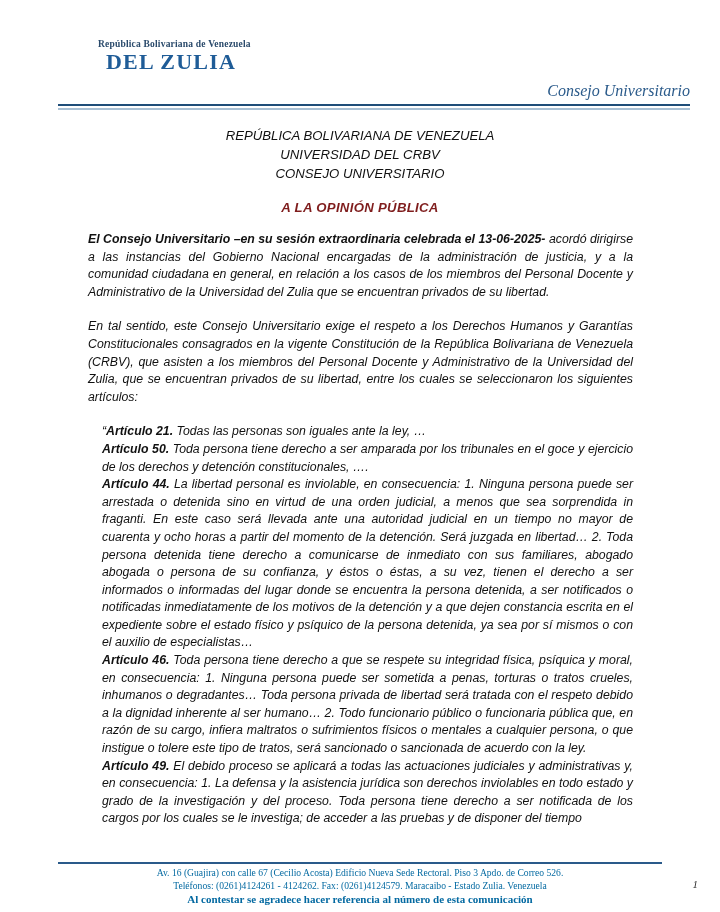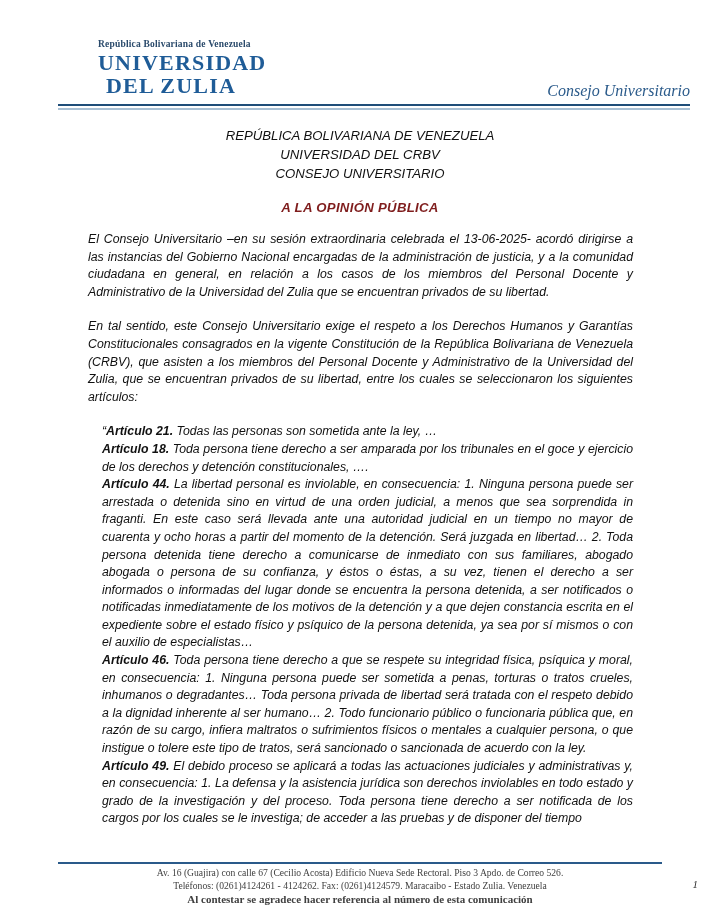--- a/index.html
+++ b/index.html
@@ -126,21 +126,21 @@
   }
   p.para {
     margin: 0 0 17px 0;
     font-family: "Liberation Sans", sans-serif;
     font-style: italic;
     font-size: 12.3px;
     line-height: 17.6px;
     text-align: justify;
     color: #111;
   }
-  p.para b { font-weight: normal; }
+  p.para b { font-weight: bold; }
 
   .articles {
     margin-top: 2px;
     padding-left: 14px;
     width: 531px;
   }
   p.article {
     margin: 0;
     font-family: "Liberation Sans", sans-serif;
     font-style: italic;
@@ -163,21 +163,21 @@
     height: 1.6px;
     background: #2a5a8a;
   }
   .footer {
     position: absolute;
     left: 58px;
     right: 58px;
     bottom: 6px;
     text-align: center;
     font-family: "Liberation Serif", serif;
-    color: #404040;
+    color: #0369a1;
   }
   .footer-line {
     font-size: 9.6px;
     line-height: 13px;
     white-space: nowrap;
   }
   .footer-note {
     font-size: 11px;
     font-weight: bold;
     line-height: 14px;
@@ -196,21 +196,20 @@
 </head>
 <body>
 
 <div class="page">
 
   <div class="letterhead">
 
 
     <div class="brand">
       <div class="brand-sup">República Bolivariana de Venezuela</div>
-      <div class="brand-l1">UNIVERSIDAD</div>
       <div class="brand-l2">DEL ZULIA</div>
     </div>
 
     <div class="council-label">Consejo Universitario</div>
   </div>
 
   <div class="rule-top"></div>
   <div class="rule-bot"></div>
 
   <div class="title-block">
@@ -221,23 +220,23 @@
   </div>
 
   <div class="body-wrap">
 
     <p class="para"><b>El Consejo Universitario –en su sesión extraordinaria celebrada el 13-06-2025-</b><span> acordó dirigirse a las instancias del Gobierno Nacional encargadas de la administración de justicia, y a la comunidad ciudadana en general, en relación a los casos de los miembros del Personal Docente y Administrativo de la Universidad del Zulia que se encuentran privados de su libertad.</span></p>
 
     <p class="para">En tal sentido, este Consejo Universitario exige el respeto a los Derechos Humanos y Garantías Constitucionales consagrados en la vigente Constitución de la República Bolivariana de Venezuela (CRBV), que asisten a los miembros del Personal Docente y Administrativo de la Universidad del Zulia, que se encuentran privados de su libertad, entre los cuales se seleccionaron los siguientes artículos:</p>
 
     <div class="articles">
 
-      <p class="article short"><span>“</span><span class="art-num">Artículo 21.</span><span> Todas las personas son sometida ante la ley, …</span></p>
-
-      <p class="article"><span class="art-num">Artículo 18.</span><span> Toda persona tiene derecho a ser amparada por los tribunales en el goce y ejercicio de los derechos y detención constitucionales, ….</span></p>
+      <p class="article short"><span>“</span><span class="art-num">Artículo 21.</span><span> Todas las personas son iguales ante la ley, …</span></p>
+
+      <p class="article"><span class="art-num">Artículo 50.</span><span> Toda persona tiene derecho a ser amparada por los tribunales en el goce y ejercicio de los derechos y detención constitucionales, ….</span></p>
 
       <p class="article"><span class="art-num">Artículo 44.</span><span> La libertad personal es inviolable, en consecuencia: 1. Ninguna persona puede ser arrestada o detenida sino en virtud de una orden judicial, a menos que sea sorprendida in fraganti. En este caso será llevada ante una autoridad judicial en un tiempo no mayor de cuarenta y ocho horas a partir del momento de la detención. Será juzgada en libertad… 2. Toda persona detenida tiene derecho a comunicarse de inmediato con sus familiares, abogado abogada o persona de su confianza, y éstos o éstas, a su vez, tienen el derecho a ser informados o informadas del lugar donde se encuentra la persona detenida, a ser notificados o notificadas inmediatamente de los motivos de la detención y a que dejen constancia escrita en el expediente sobre el estado físico y psíquico de la persona detenida, ya sea por sí mismos o con el auxilio de especialistas…</span></p>
 
       <p class="article"><span class="art-num">Artículo 46.</span><span> Toda persona tiene derecho a que se respete su integridad física, psíquica y moral, en consecuencia: 1. Ninguna persona puede ser sometida a penas, torturas o tratos crueles, inhumanos o degradantes… Toda persona privada de libertad será tratada con el respeto debido a la dignidad inherente al ser humano… 2. Todo funcionario público o funcionaria pública que, en razón de su cargo, infiera maltratos o sufrimientos físicos o mentales a cualquier persona, o que instigue o tolere este tipo de tratos, será sancionado o sancionada de acuerdo con la ley.</span></p>
 
       <p class="article"><span class="art-num">Artículo 49.</span><span>  El debido proceso se aplicará a todas las actuaciones judiciales y administrativas y, en consecuencia: 1. La defensa y la asistencia jurídica son derechos inviolables en todo estado y grado de la investigación y del proceso. Toda persona tiene derecho a ser notificada de los cargos por los cuales se le investiga; de acceder a las pruebas y de disponer del tiempo</span></p>
 
     </div>
   </div>
 

